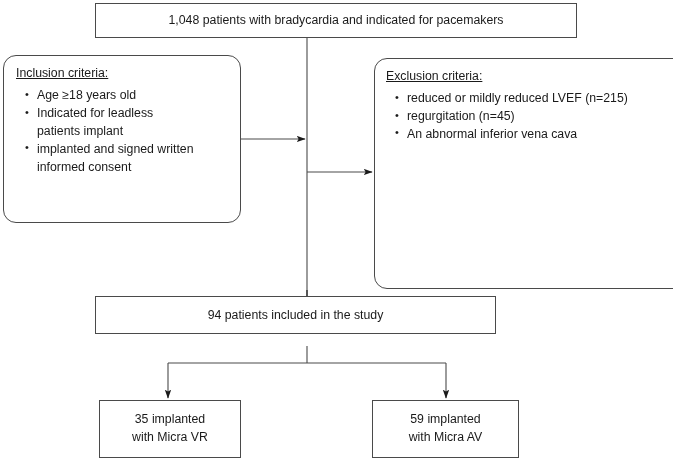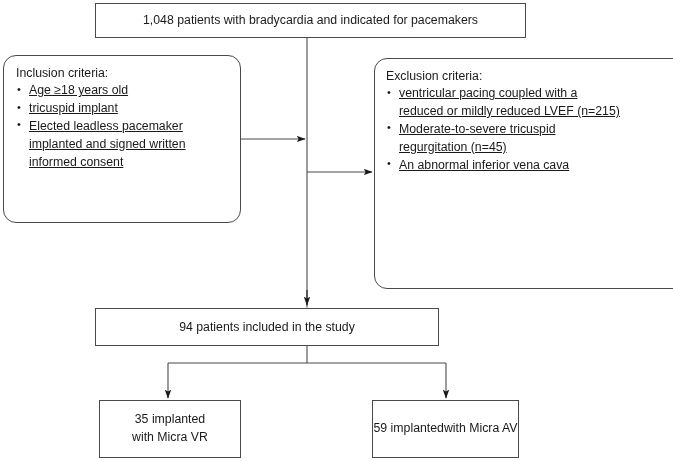--- a/index.html
+++ b/index.html
@@ -33,21 +33,21 @@
   .node.centered {
     display: flex;
     align-items: center;
     justify-content: center;
     text-align: center;
   }
   
   #node-total {
     left: 95px;
     top: 3px;
-    width: 431px;
+    width: 482px;
     height: 35px;
   }
   
   #node-inclusion {
     left: 3px;
     top: 55px;
     width: 238px;
     height: 168px;
     padding: 11px 10px 0 12px;
   }
@@ -55,49 +55,49 @@
   #node-exclusion {
     left: 374px;
     top: 58px;
     width: 323px;
     height: 231px;
     padding: 11px 24px 0 11px;
   }
   
   #node-included {
     left: 95px;
-    top: 308px;
-    width: 344px;
+    top: 296px;
+    width: 401px;
     height: 38px;
   }
   
   #node-vr {
     left: 99px;
     top: 400px;
     width: 142px;
     height: 58px;
     flex-direction: column;
   }
   #node-av {
     left: 372px;
     top: 400px;
     width: 147px;
     height: 58px;
-    flex-direction: row;
+    flex-direction: column;
   }
   .crit-title {
     font-size: 12.3px;
     margin: 0 0 3px 0;
     white-space: nowrap;
+    text-decoration: underline;
   }
   ul.crit-list {
     list-style: none;
-    margin: 0;
+    margin: 8px;
     padding: 0;
-    text-decoration: underline;
   }
   ul.crit-list li {
     position: relative;
     padding-left: 13px;
     margin-bottom: 0px;
     font-size: 12.3px;
     line-height: 1.42;
   }
   ul.crit-list li::before {
     content: "\2022";
@@ -156,39 +156,37 @@
     <span>1,048 patients with bradycardia and indicated for pacemakers</span>
   </div>
 
   <div class="node rounded" id="node-inclusion">
     <div class="crit-title">Inclusion criteria:</div>
     <ul class="crit-list">
       <li>
         <span class="boxline">Age ≥18 years old</span>
       </li>
       <li>
-        <span class="boxline">tricuspid implant</span>
-      </li>
-      <li>
-        <span class="boxline">Elected leadless pacemaker</span>
+        <span class="boxline">Indicated for leadless</span>
+        <span class="boxline">patients implant</span>
+      </li>
+      <li>
         <span class="boxline">implanted and signed written</span>
         <span class="boxline">informed consent</span>
       </li>
     </ul>
   </div>
 
   <div class="node rounded" id="node-exclusion">
     <div class="crit-title">Exclusion criteria:</div>
     <ul class="crit-list">
       <li>
-        <span class="boxline">ventricular pacing coupled with a</span>
         <span class="boxline">reduced or mildly reduced LVEF (n=215)</span>
       </li>
       <li>
-        <span class="boxline">Moderate-to-severe tricuspid</span>
         <span class="boxline">regurgitation (n=45)</span>
       </li>
       <li>
         <span class="boxline">An abnormal inferior vena cava</span>
       </li>
     </ul>
   </div>
 
   <div class="node centered" id="node-included">
     <span>94 patients included in the study</span>

